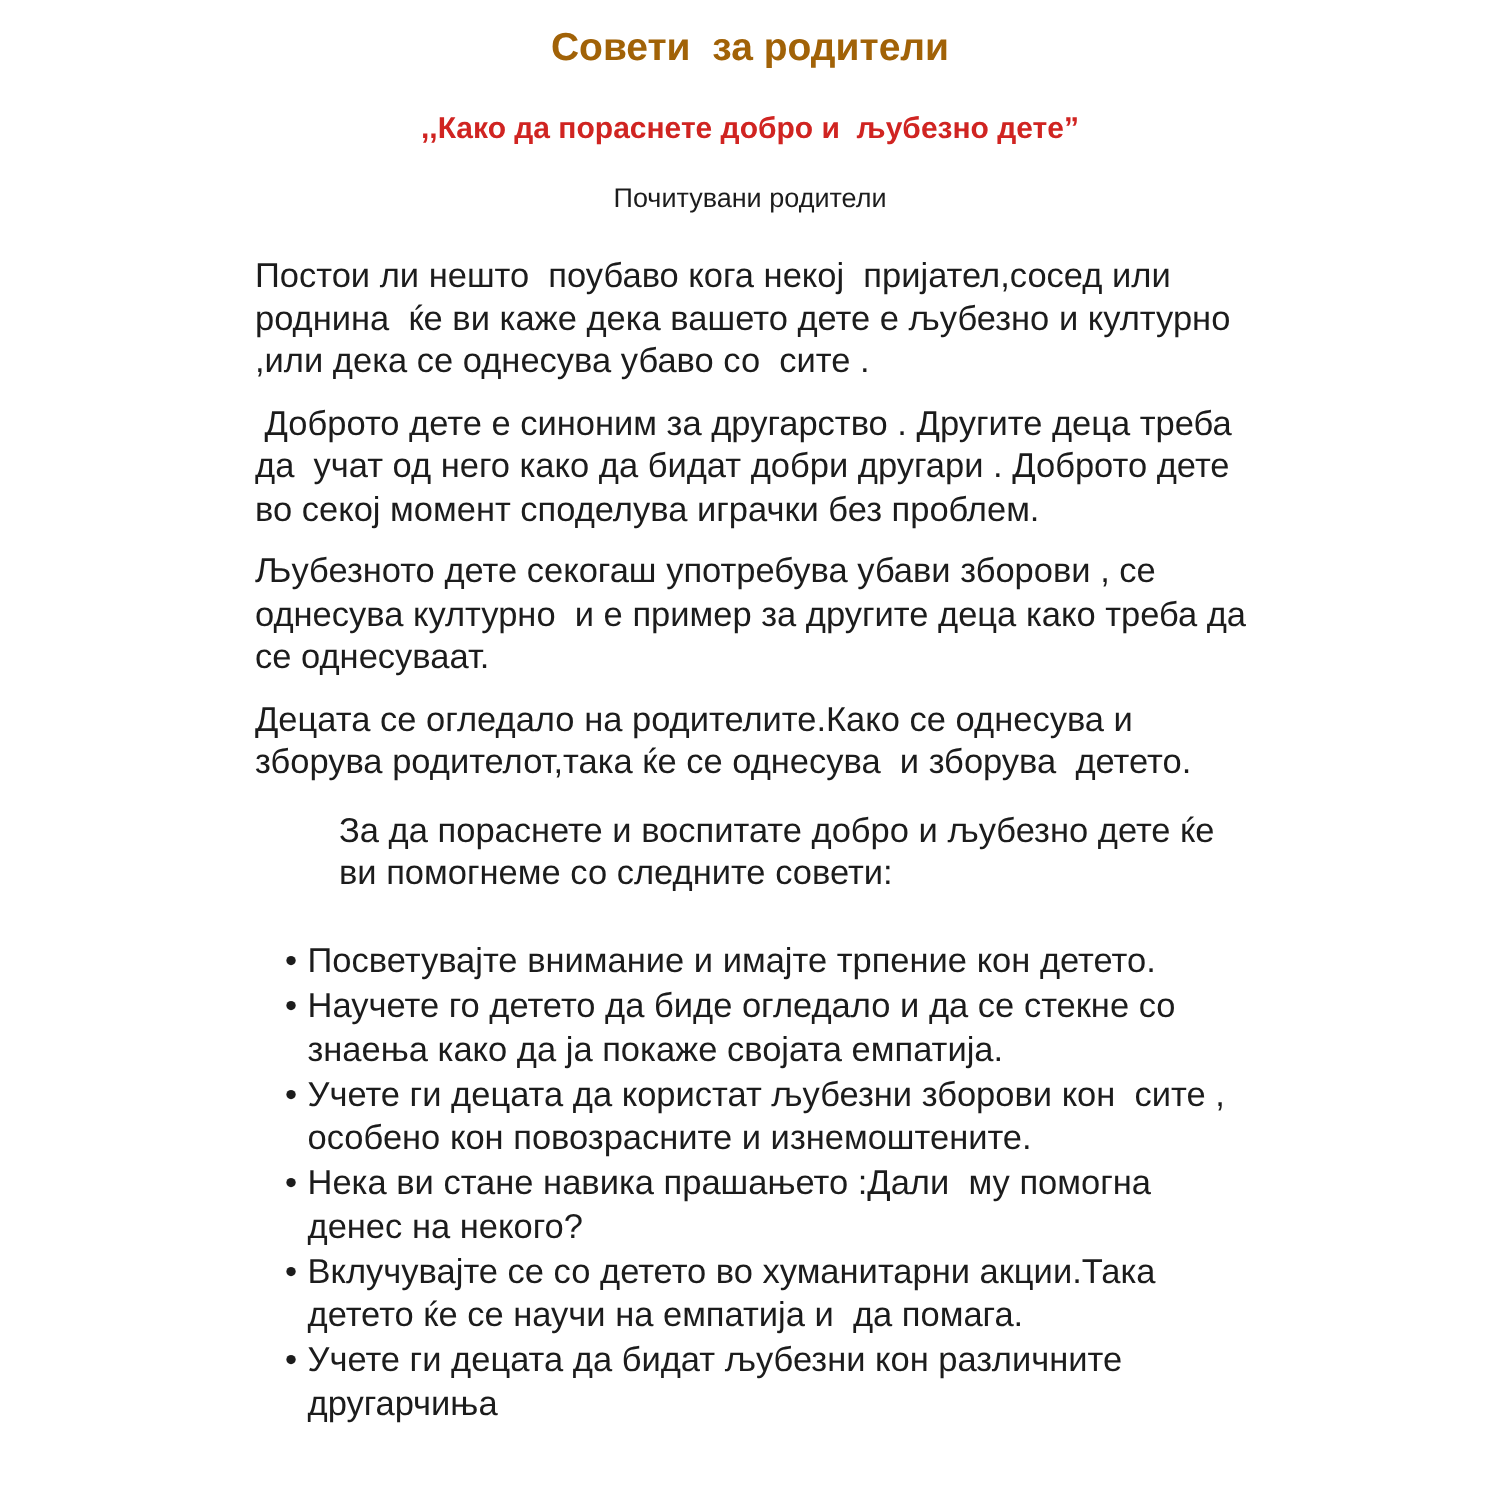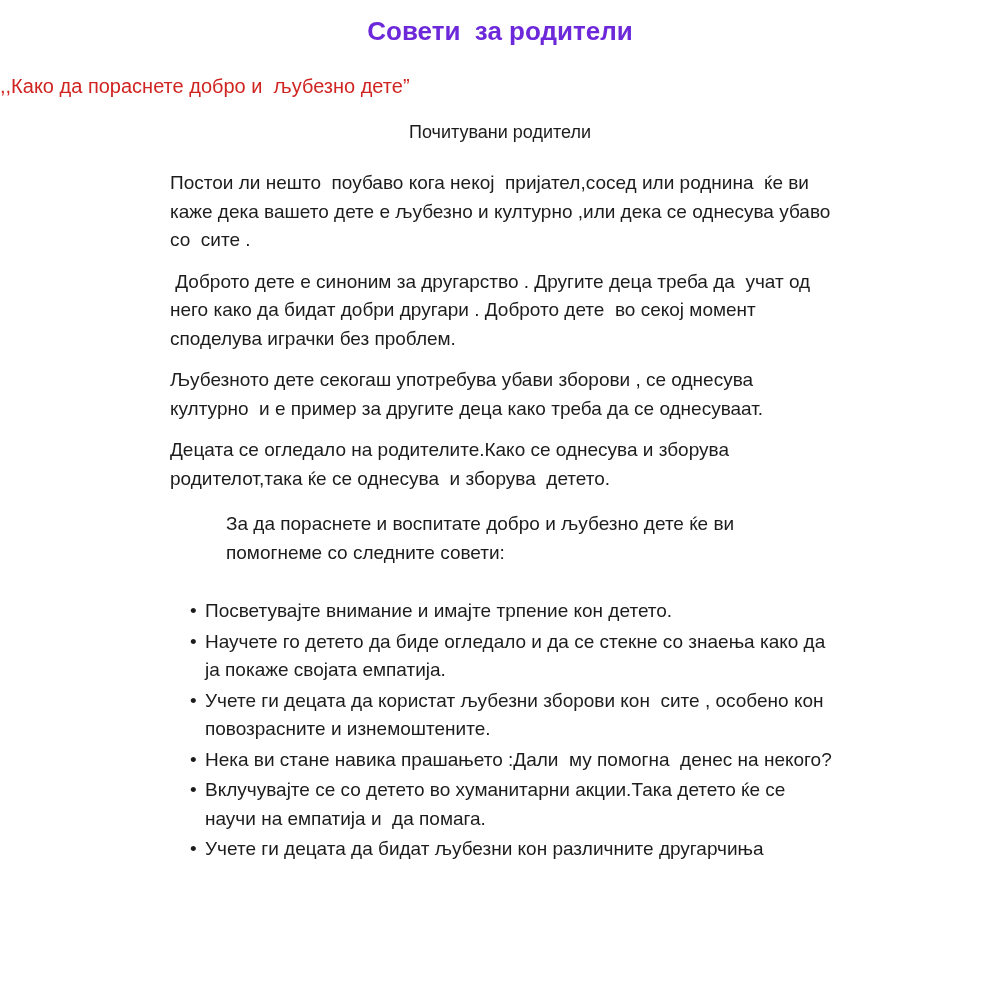--- a/index.html
+++ b/index.html
@@ -14,40 +14,41 @@
     background: #ffffff;
     font-family: "Liberation Sans", "DejaVu Sans", sans-serif;
     color: #1c1c1c;
     overflow: hidden;
   }
   .doc-title {
     margin: 16px 0 0 0;
     text-align: center;
     font-size: 26px;
     font-weight: bold;
-    color: #6d28d9;
+    color: #a16207;
     white-space: pre-wrap;
   }
   .doc-subtitle {
     margin: 28px 0 0 0;
+    text-align: center;
     font-size: 20px;
-    font-weight: normal;
+    font-weight: bold;
     white-space: pre-wrap;
   }
   .salutation {
     margin: 24px 0 0 0;
     text-align: center;
     font-size: 18px;
     font-weight: normal;
     white-space: pre-wrap;
   }
   .content {
     margin: 26px 0 0 170px;
     width: 662px;
-    font-size: 19px;
+    font-size: 23px;
     line-height: 28.5px;
   }
   .body-par {
     margin: 0 0 13px 0;
     white-space: pre-wrap;
   }
   .intro-par {
     margin: 17px 0 0 56px;
     white-space: pre-wrap;
   }

